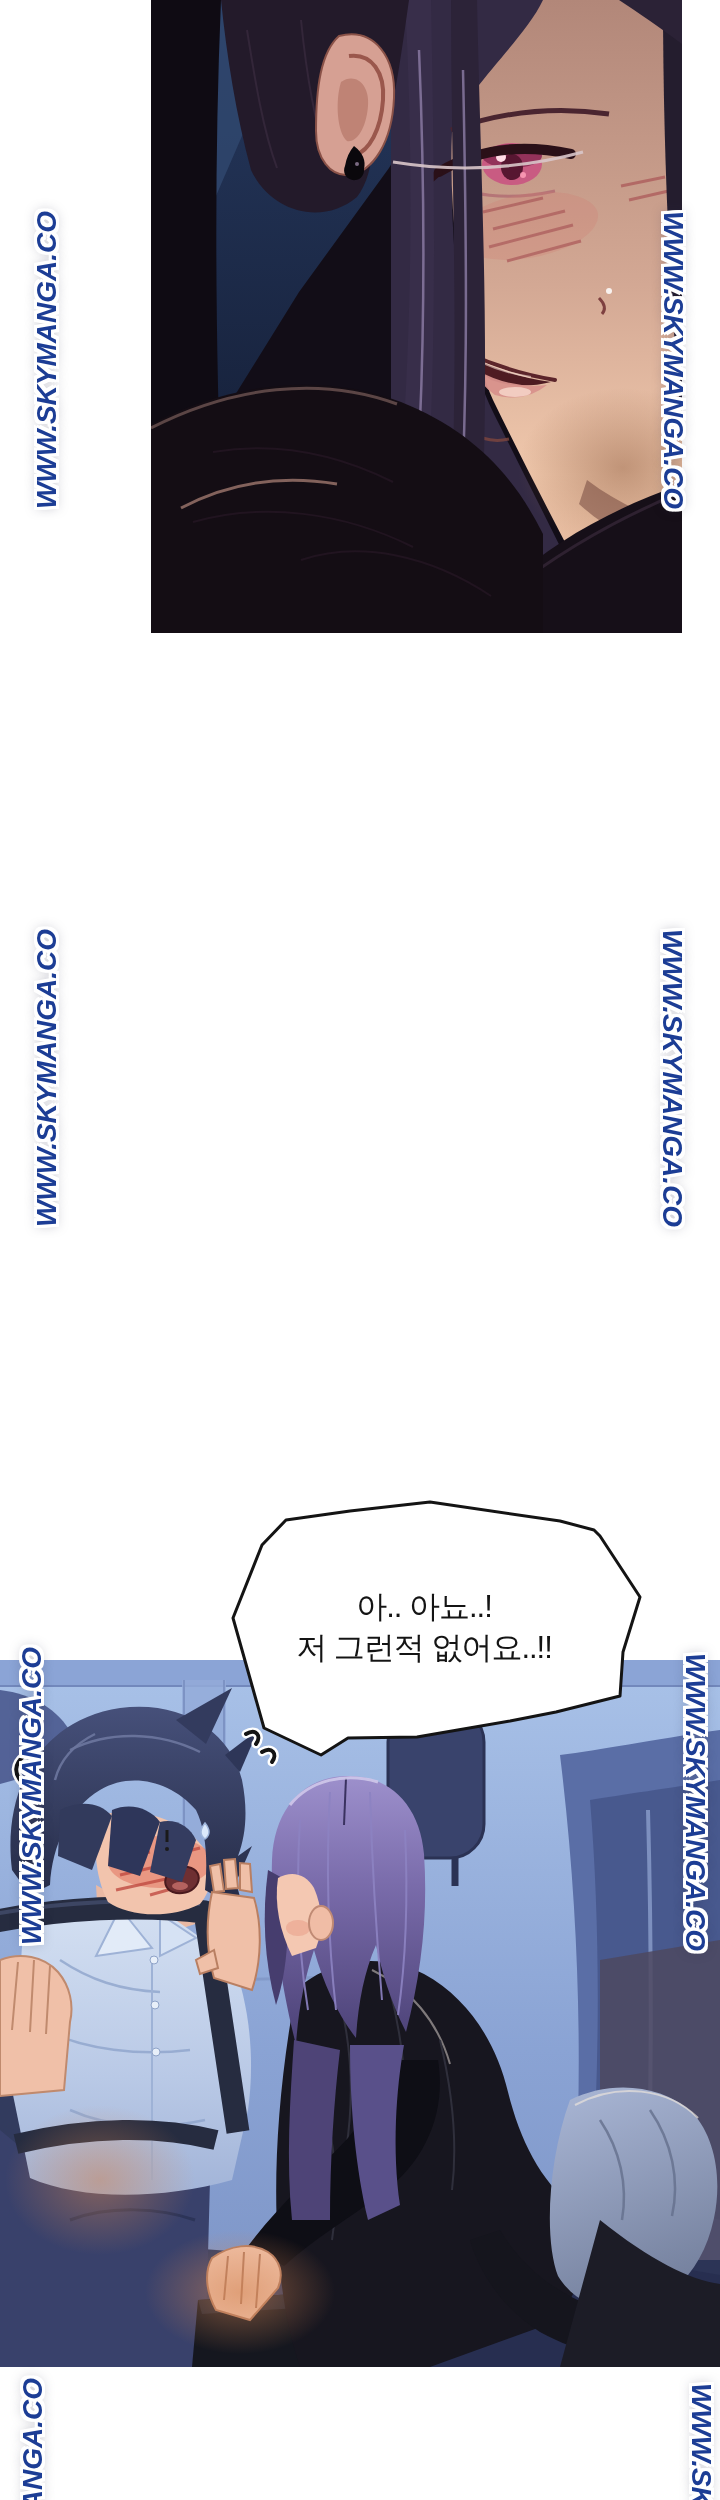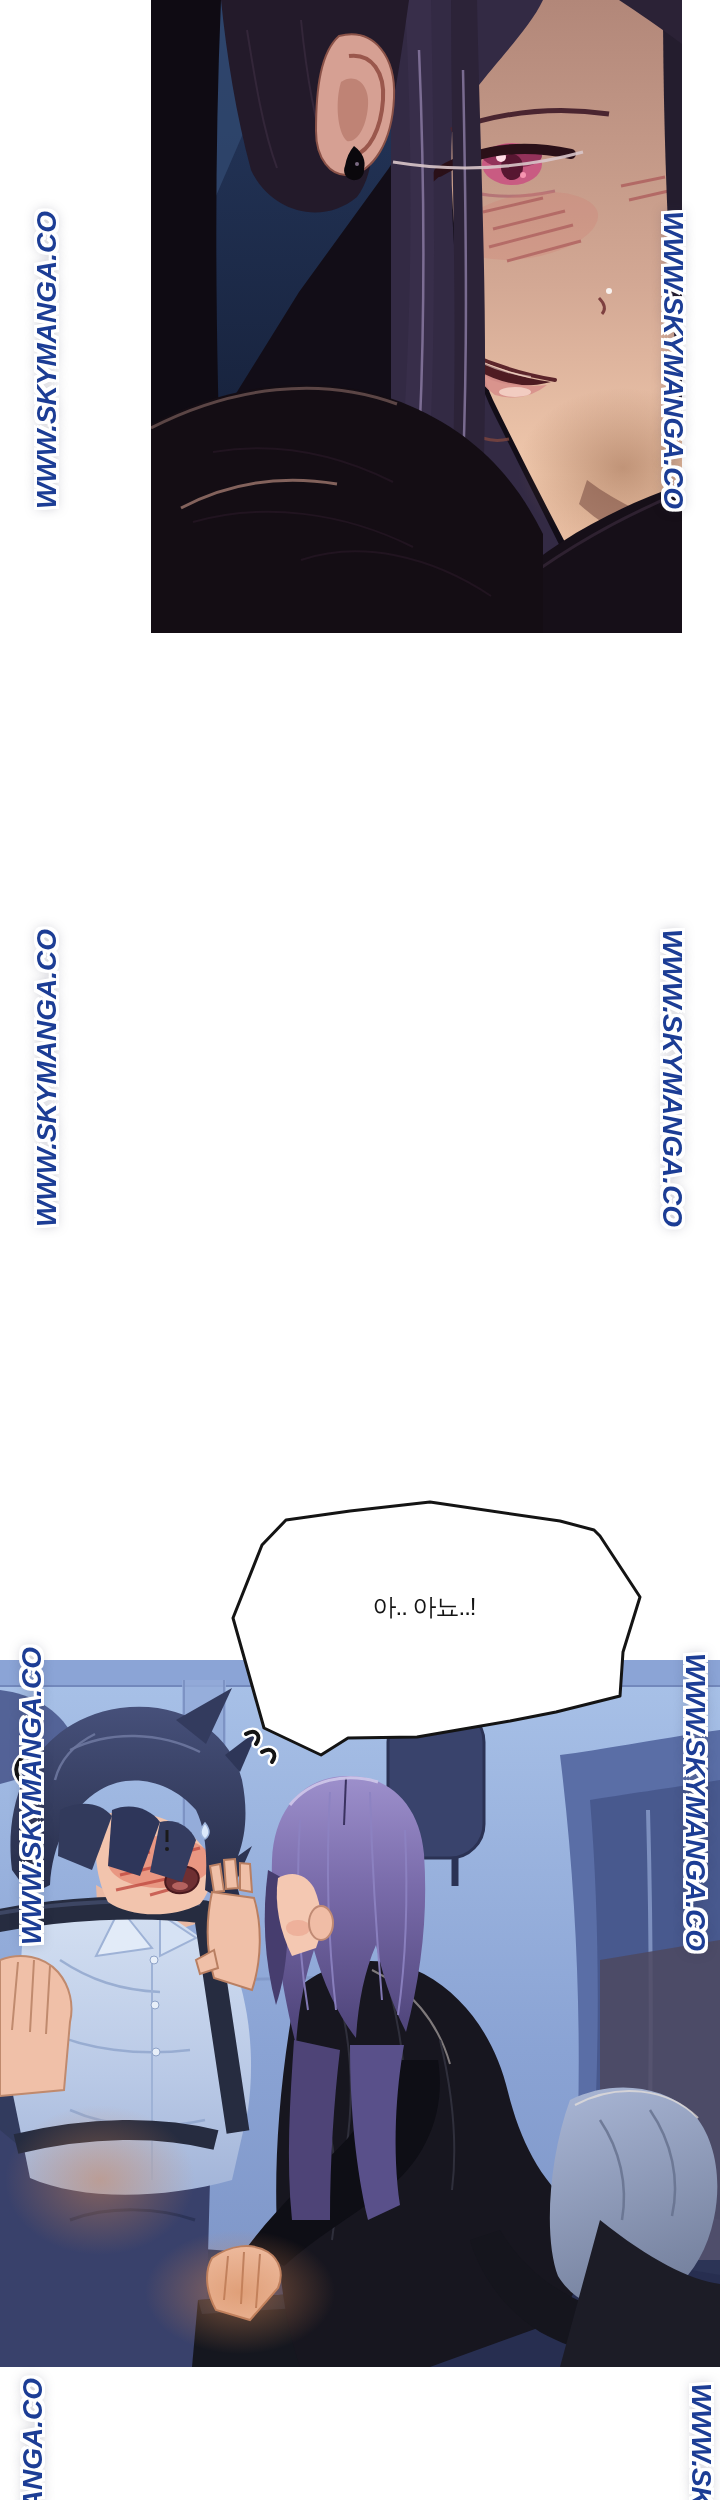--- a/index.html
+++ b/index.html
@@ -11,21 +11,21 @@
   .panel{position:absolute;}
   .panel svg{display:block;width:100%;height:100%;}
   #panel-1{left:151px; top:0; width:531px; height:633px;}
   #panel-2{left:0; top:1660px; width:720px; height:707px; z-index:1;}
 
   
   #bubble{position:absolute; left:200px; top:1488px; width:448px; height:284px; z-index:2;}
   #bubble svg{position:absolute;left:0;top:0;width:100%;height:100%;}
   .bubble-text{
     position:absolute; left:10px; right:10px; top:98px; text-align:center;
-    color:#141414; font-size:24px; line-height:41px; font-weight:500;
+    color:#141414; font-size:31px; line-height:41px; font-weight:500;
     letter-spacing:-1px; white-space:nowrap;
   }
 
   
   .wm{position:absolute; width:0; height:0; z-index:4;}
   .wm > span{
     position:absolute; left:0; top:0; white-space:nowrap;
     font-style:italic; font-weight:bold; font-size:28px; line-height:1;
     color:#1c3d95; letter-spacing:0px;
     text-shadow:
@@ -316,20 +316,21 @@
       </g>
     </svg>
   </div>
 
   <div id="bubble">
     <svg viewBox="0 0 448 284">
       <polygon points="230,14 360,33 394,42 400,48 440,109 423,164 420,208 356,224 310,233 217,249 148,250 121,267 64,240 33,130 62,57 86,32 150,23" fill="#ffffff" stroke="#141414" stroke-width="3" stroke-linejoin="round"></polygon>
     </svg>
     <div class="bubble-text">
       <div>아.. 아뇨..!</div>
+      <div>저 그런적 없어요..!!</div>
     </div>
   </div>
 
   <div class="wm left" id="wm-top-left">
       <span>WWW.SKYMANGA.CO</span>
     </div>
   <div class="wm right" id="wm-top-right">
       <span>WWW.SKYMANGA.CO</span>
     </div>
   <div class="wm left" id="wm-mid-left">

